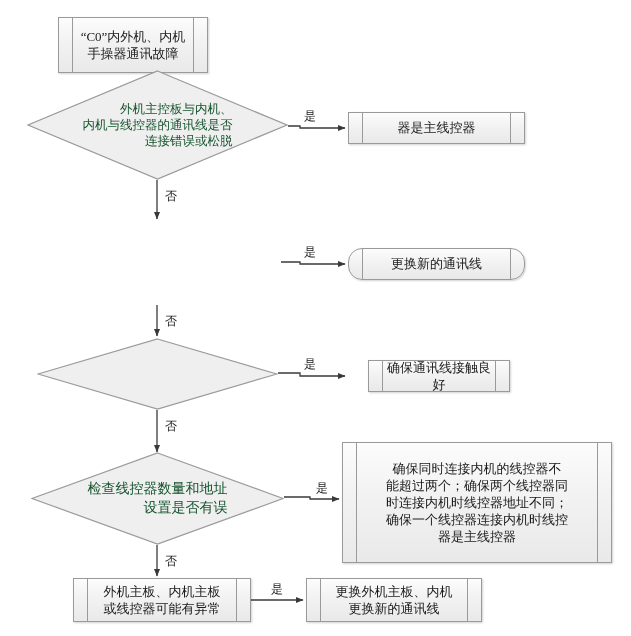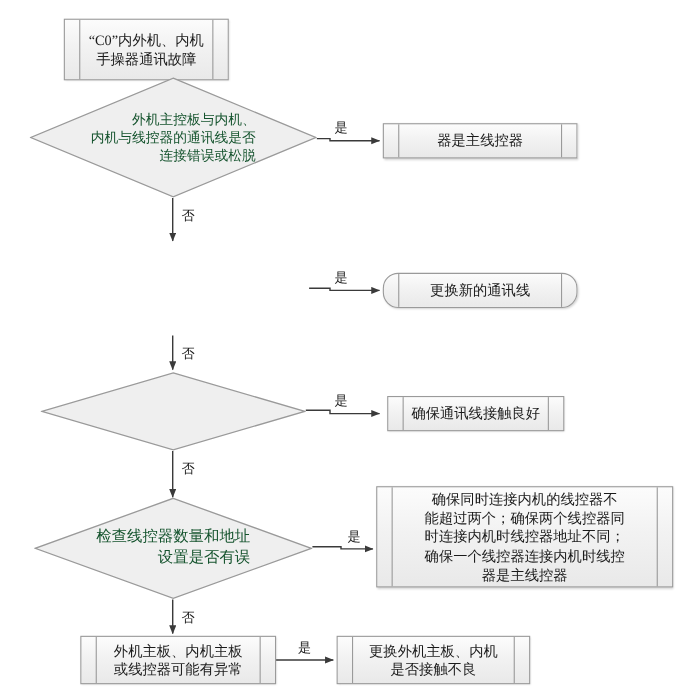--- a/index.html
+++ b/index.html
@@ -154,37 +154,37 @@
   </div>
 
   <div class="diamond" style="left:37px; top:338px; width:241px; height:72px; font-size:12.5px;">
     <svg width="241" height="72" viewBox="0 0 241 72" xmlns="http://www.w3.org/2000/svg">
       <polygon points="120.5,1 240,36 120.5,71 1,36" fill="#efefef" stroke="#9a9a9a" stroke-width="1.2"></polygon>
     </svg>
   </div>
   <div class="elabel" style="left:304px; top:358px;">是</div>
   <div class="elabel" style="left:165px; top:420px;">否</div>
 
-  <div class="pbox" style="left:352px; top:360px; width:161px; height:32px; font-size:13px;">
+  <div class="pbox" style="left:368px; top:360px; width:142px; height:32px; font-size:13px;">
     <span class="bar left"></span>
     <span class="bar right"></span>
     <div class="ptext">确保通讯线接触良好</div>
   </div>
 
   <div class="diamond" style="left:31px; top:452px; width:253px; height:93px; font-size:14px;">
     <svg width="253" height="93" viewBox="0 0 253 93" xmlns="http://www.w3.org/2000/svg">
       <polygon points="126.5,1 252,46.5 126.5,92 1,46.5" fill="#efefef" stroke="#9a9a9a" stroke-width="1.2"></polygon>
     </svg>
     <div class="dtext">检查线控器数量和地址
 设置是否有误</div>
   </div>
   <div class="elabel" style="left:316px; top:482px;">是</div>
   <div class="elabel" style="left:165px; top:555px;">否</div>
 
-  <div class="pbox" style="left:342px; top:442px; width:270px; height:92px; font-size:13px;">
+  <div class="pbox" style="left:342px; top:442px; width:270px; height:121px; font-size:13px;">
     <span class="bar left"></span>
     <span class="bar right"></span>
     <div class="ptext">确保同时连接内机的线控器不
 能超过两个；确保两个线控器同
 时连接内机时线控器地址不同；
 确保一个线控器连接内机时线控
 器是主线控器</div>
   </div>
 
   <div class="pbox" style="left:73px; top:578px; width:178px; height:44px; font-size:13px;">
@@ -192,16 +192,16 @@
     <span class="bar right"></span>
     <div class="ptext">外机主板、内机主板
 或线控器可能有异常</div>
   </div>
   <div class="elabel" style="left:271px; top:583px;">是</div>
 
   <div class="pbox" style="left:306px; top:578px; width:176px; height:44px; font-size:13px;">
     <span class="bar left"></span>
     <span class="bar right"></span>
     <div class="ptext">更换外机主板、内机
-是否接触不良</div>
+更换新的通讯线</div>
   </div>
 
 </div>
 
 </body></html>

